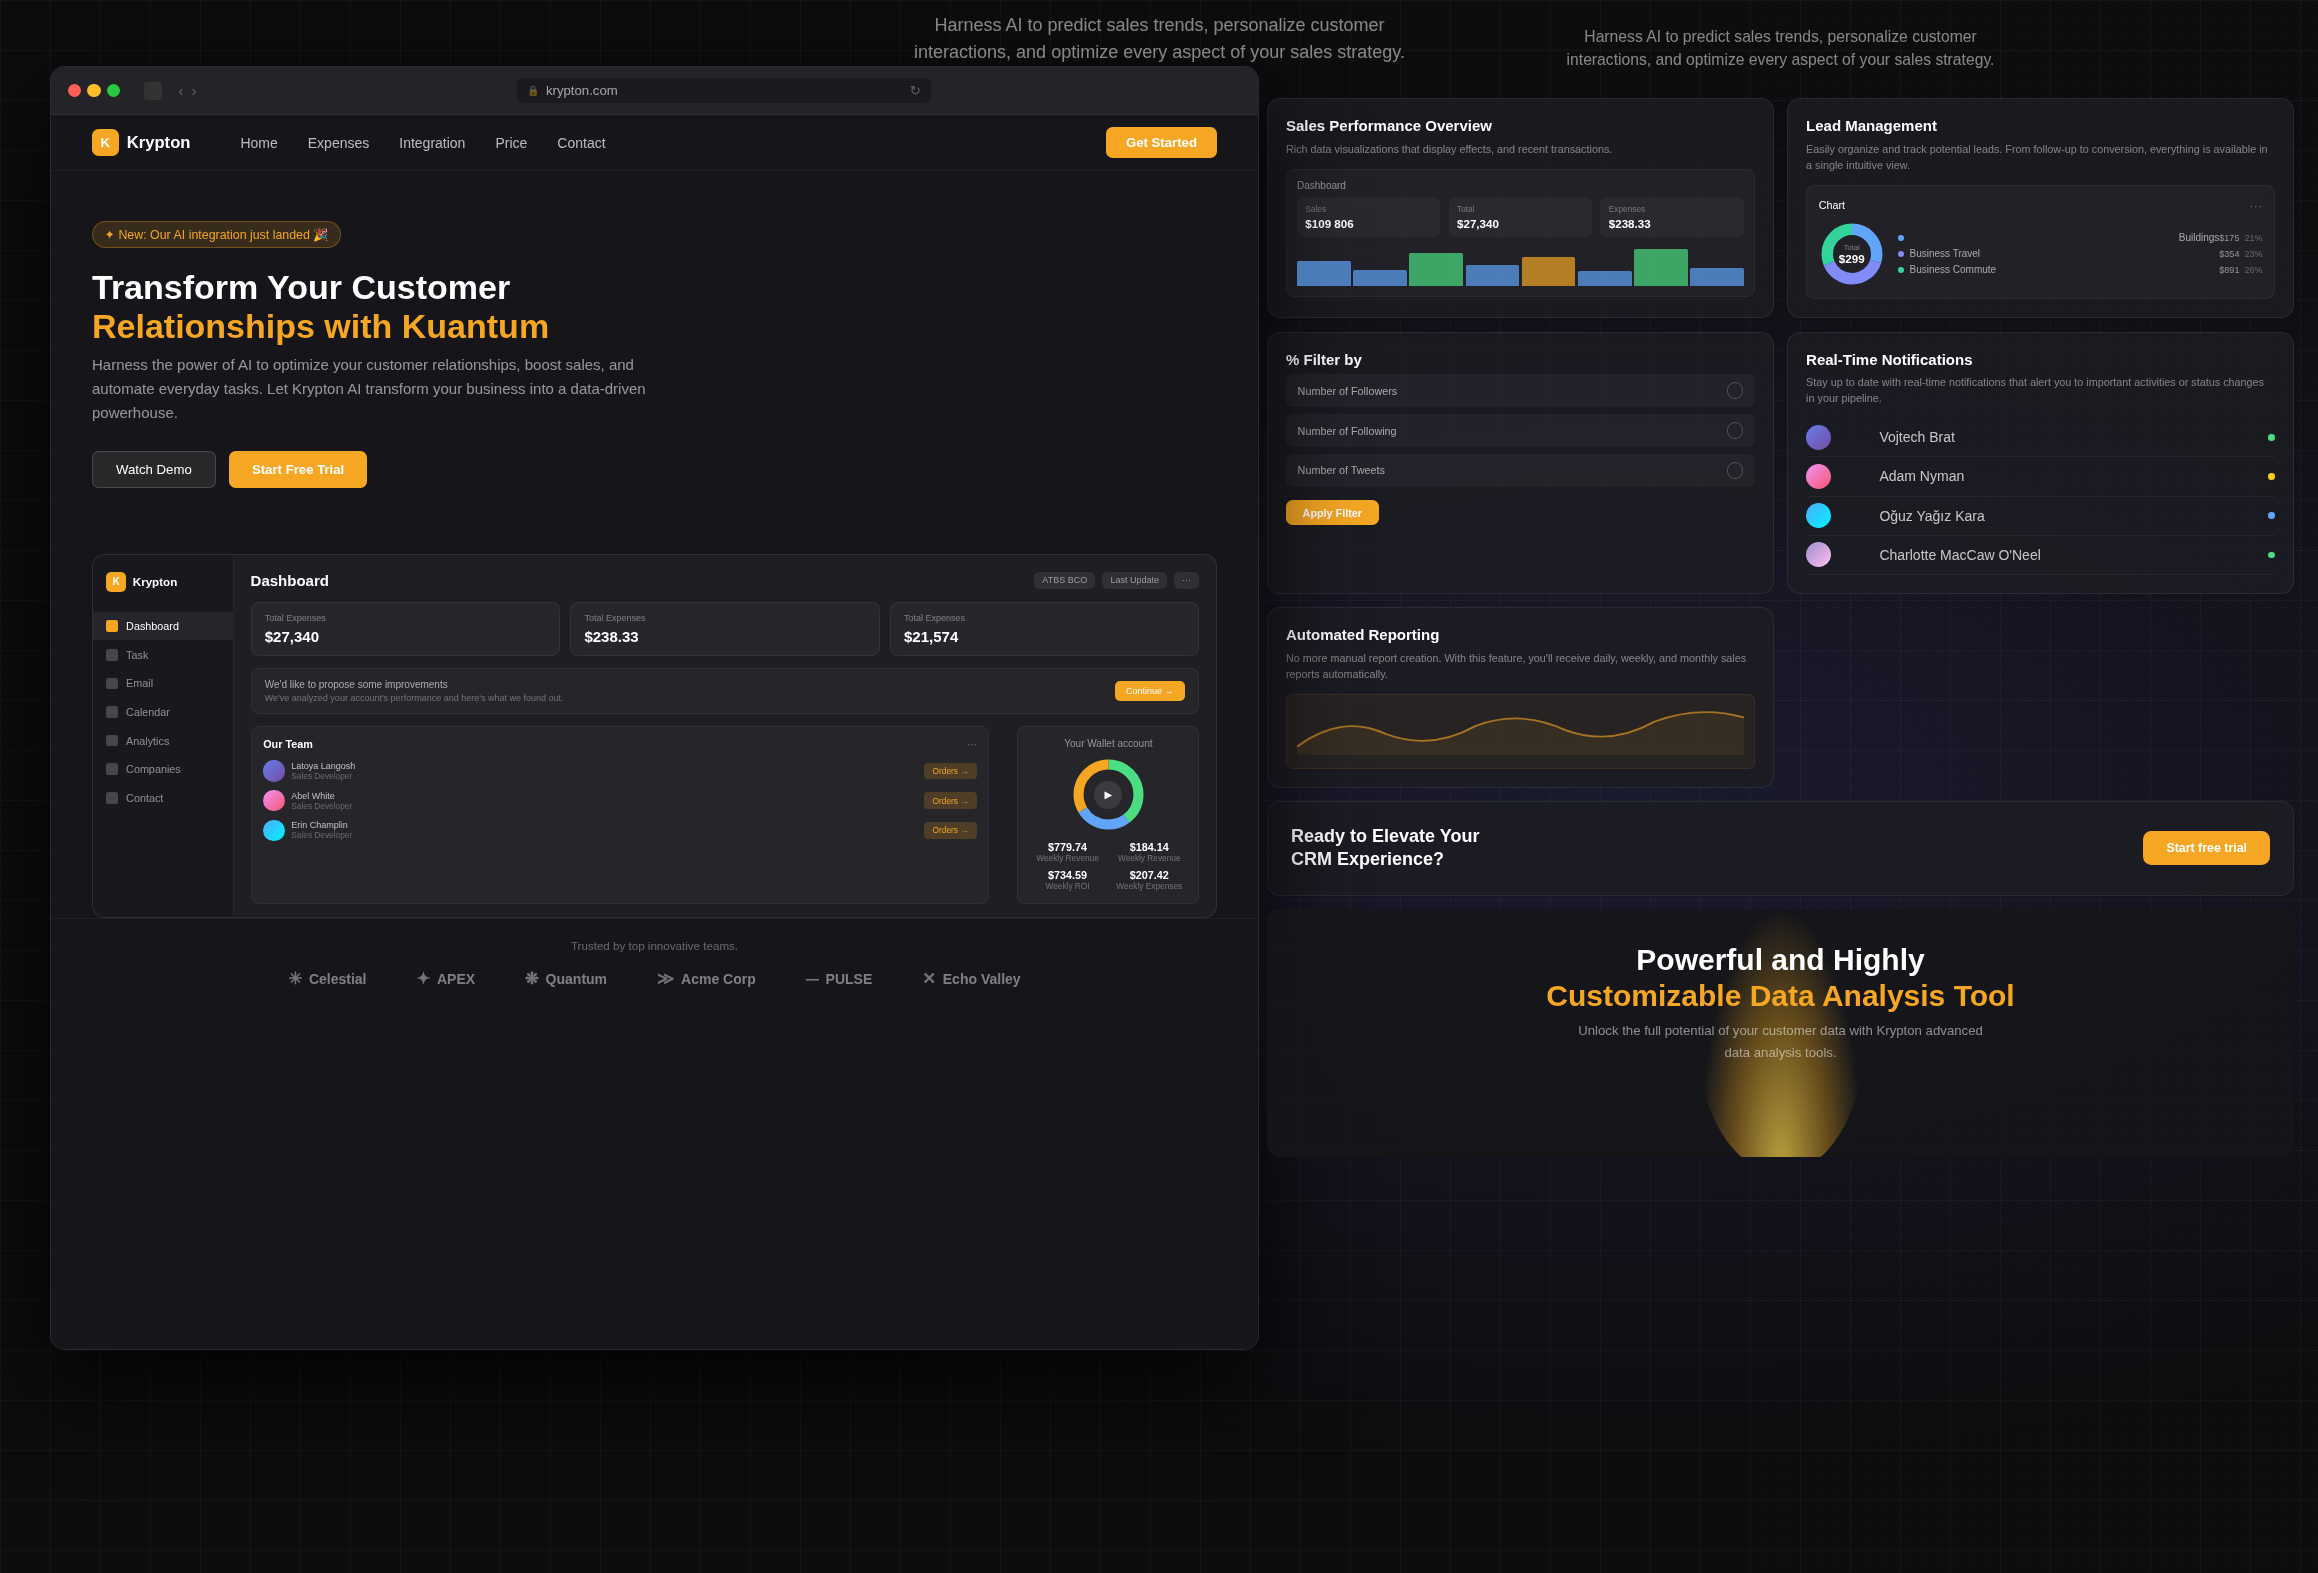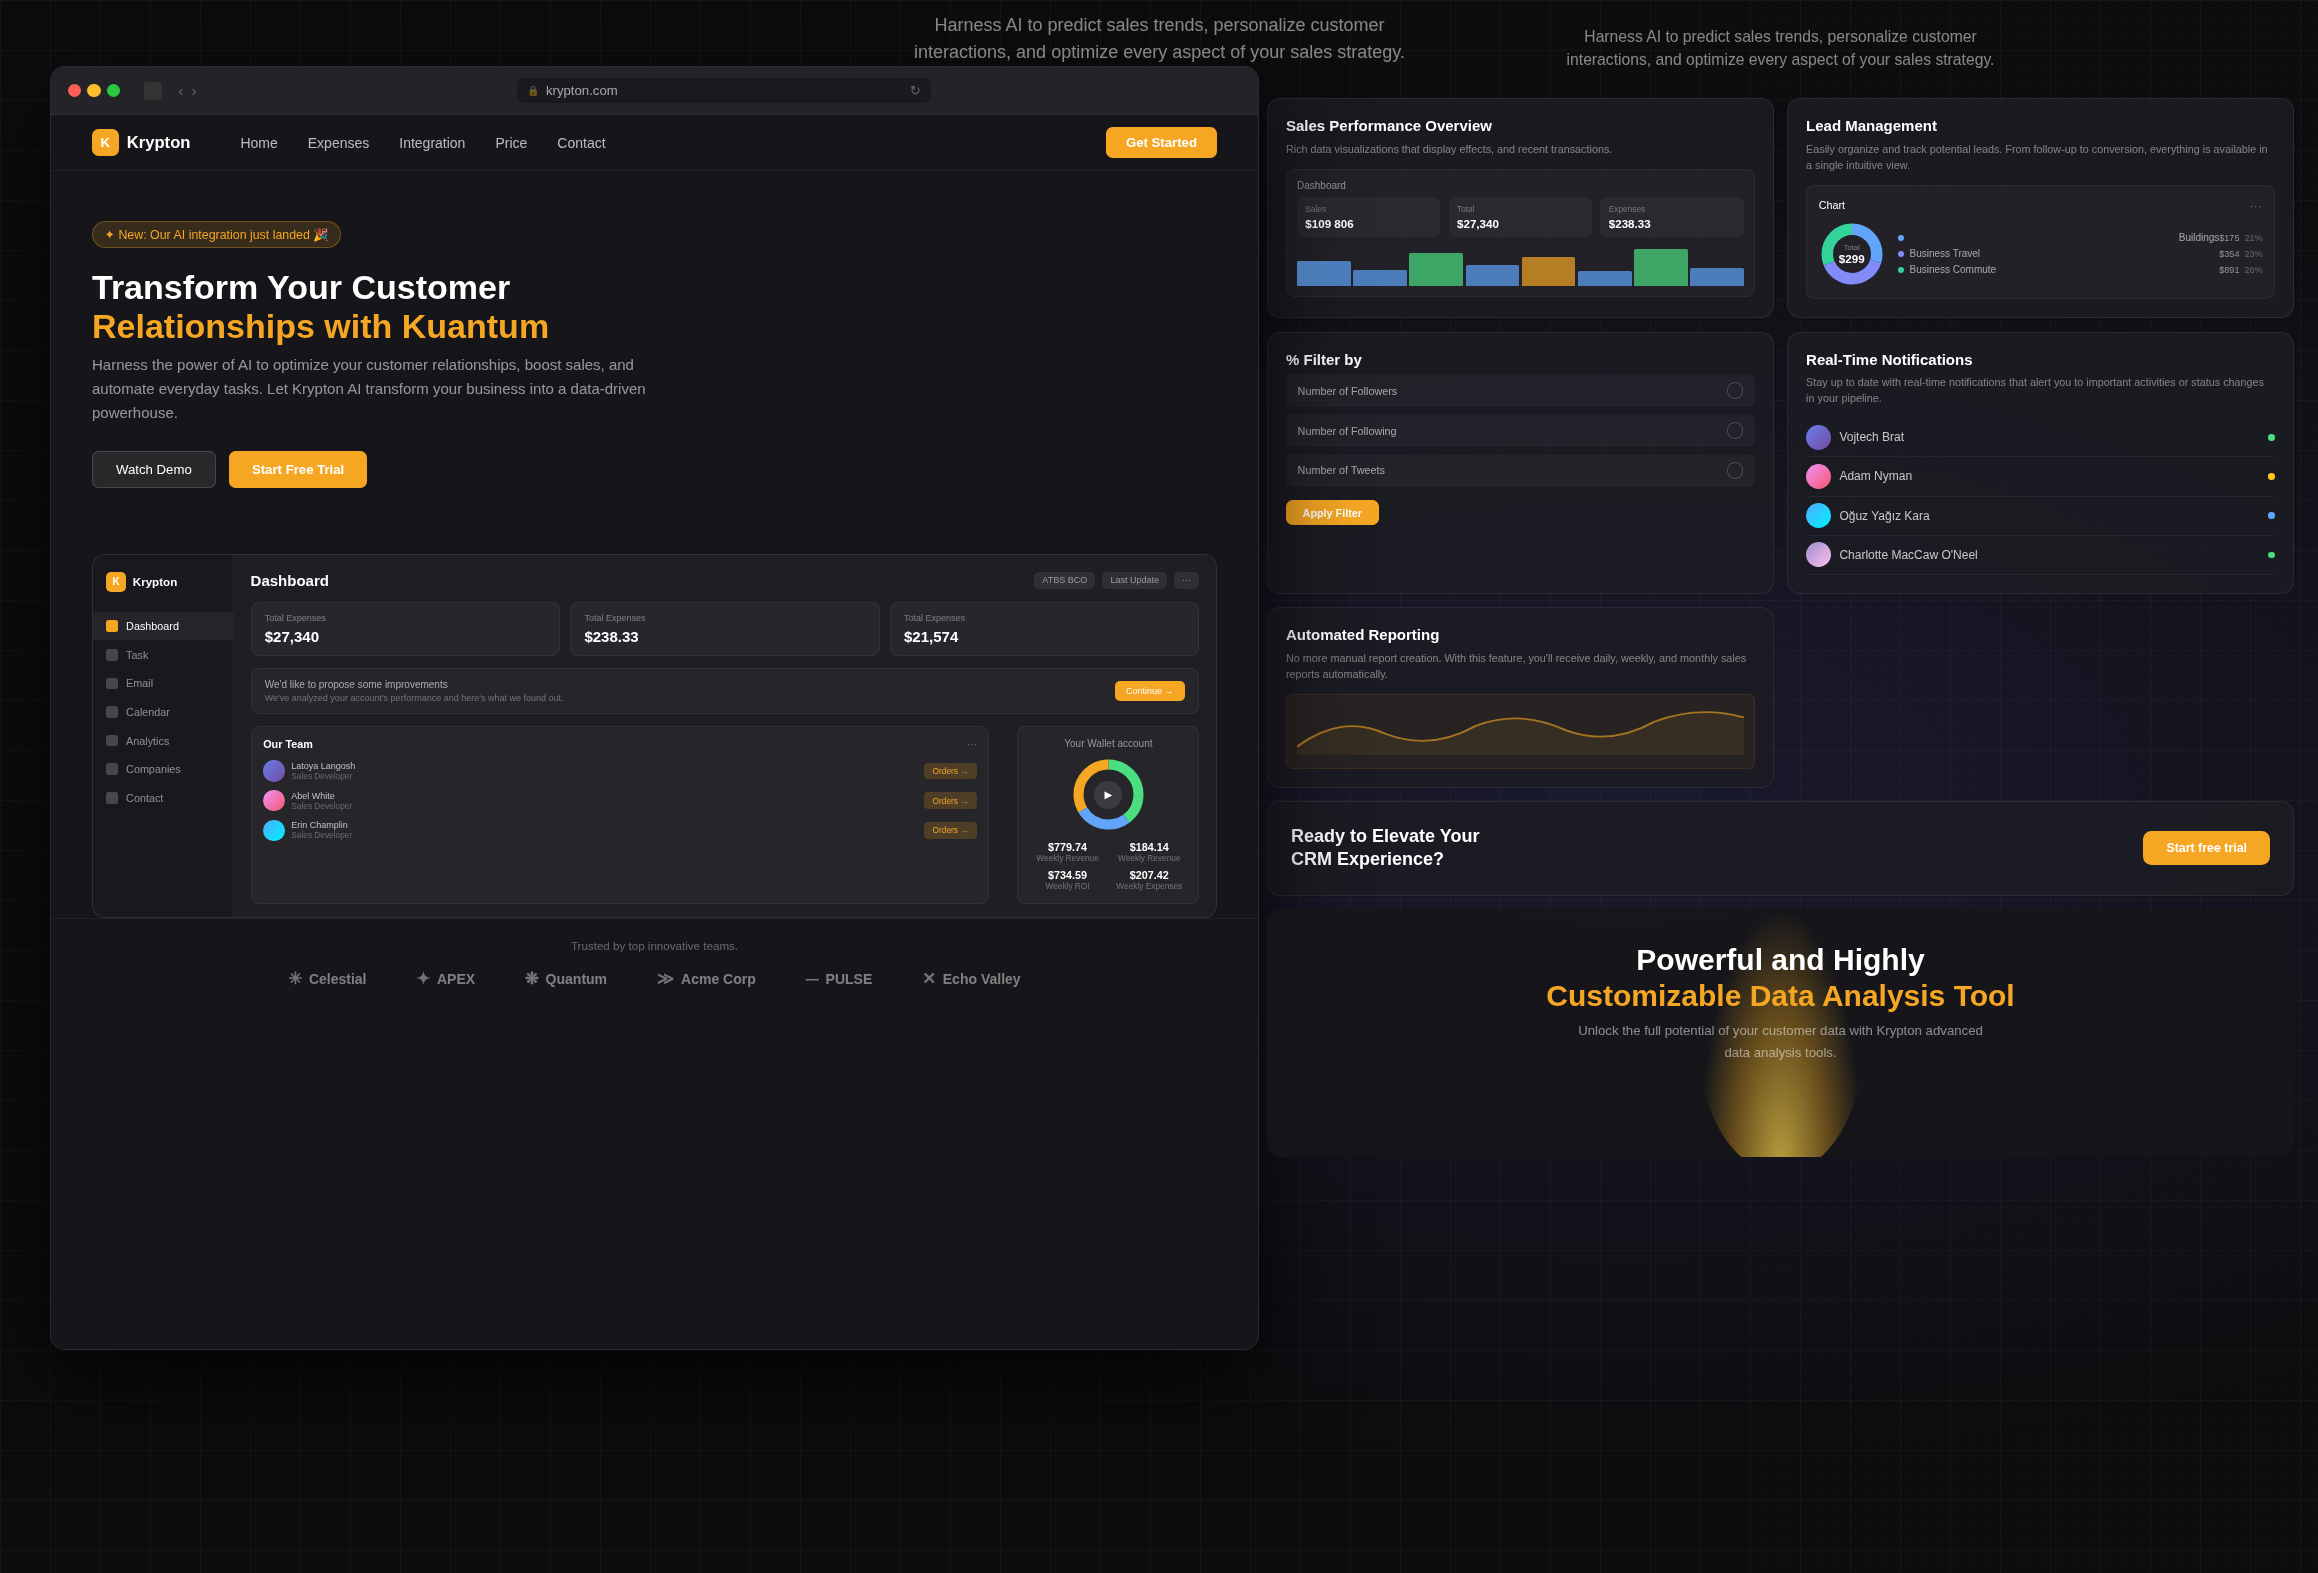--- a/index.html
+++ b/index.html
@@ -759,21 +759,22 @@
 
     .notif-avatar {
       width: 25px;
       height: 25px;
       border-radius: 50%;
       flex-shrink: 0;
     }
 
     .notif-name {
       color: rgba(255,255,255,0.75);
-      font-size: 12px;
+      font-size: 14px;
+      margin-left: 40px;
     }
 
     .notif-status-dot {
       width: 6.6px;
       height: 6.6px;
       border-radius: 50%;
       margin-left: auto;
     }
 
     

